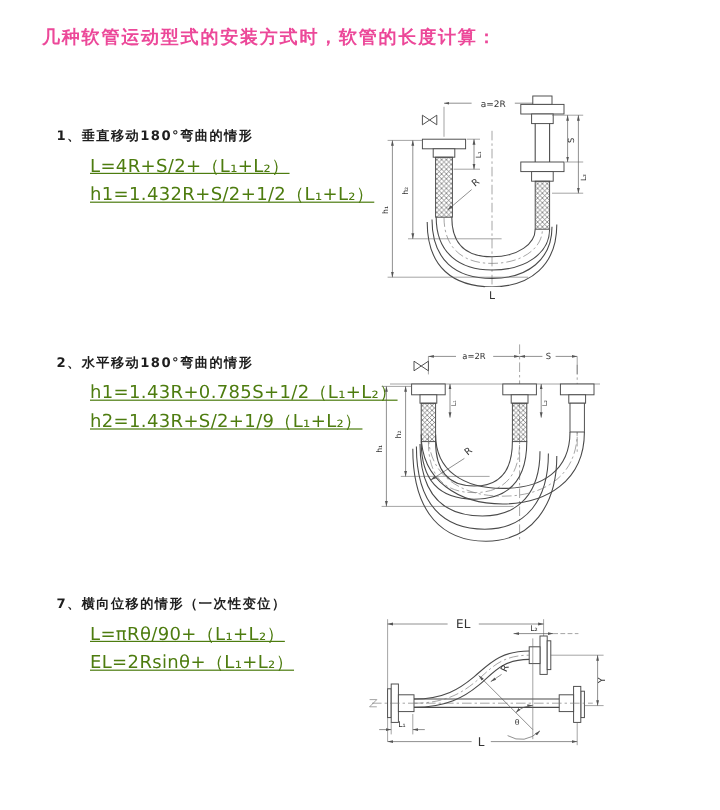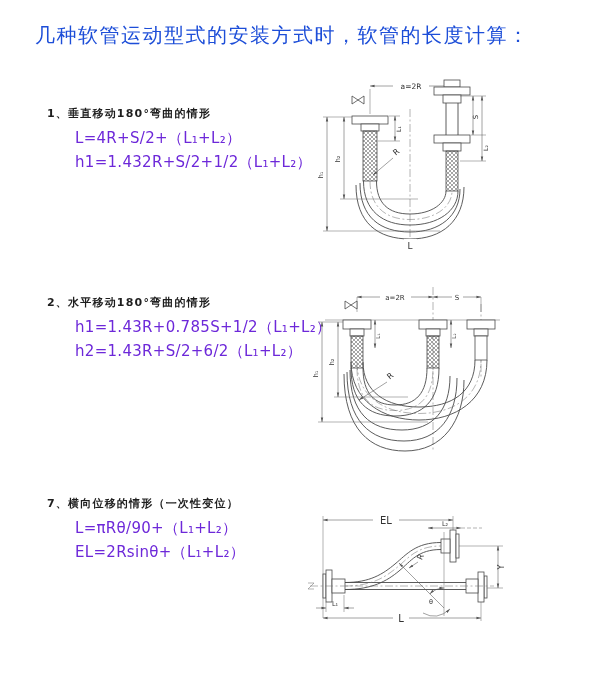--- a/index.html
+++ b/index.html
@@ -1,29 +1,29 @@
 <!DOCTYPE html>
 <html><head>
 <meta charset="utf-8">
 <style>
   html,body{margin:0;padding:0;background:#ffffff;}
   .page{
     position:relative;width:600px;height:675px;background:#ffffff;
     font-family:"DejaVu Sans","Liberation Sans",sans-serif;color:#2b2b2b;overflow:hidden;
   }
   .doc-title{
-    position:absolute;left:35px;top:22px;font-size:20px;font-weight:normal;
-    letter-spacing:1.5px;color:#1d4ed8;
+    position:absolute;left:35px;top:22px;font-size:15px;font-weight:bold;
+    letter-spacing:1.5px;color:#ec4899;
   }
   .section{position:absolute;left:47px;}
   .sec1{top:106px;}
   .sec2{top:295px;}
   .sec3{top:496px;}
   .sec-heading{font-size:11px;font-weight:bold;letter-spacing:1.2px;color:#1e1e1e;margin:0 0 6px 0;}
-  .formula{font-size:15px;line-height:23.5px;padding-left:28px;color:#6d28d9;letter-spacing:0.3px;white-space:nowrap;}
+  .formula{font-size:15px;line-height:23.5px;padding-left:28px;color:#4d7c0f;letter-spacing:0.3px;white-space:nowrap;text-decoration:underline;}
   .diagram{position:absolute;}
   .d1{left:300px;top:73px;}
   .d2{left:300px;top:282px;}
   .d3{left:298px;top:500px;}
   svg{display:block;}
   svg text{fill:#333;font-family:"DejaVu Sans","Liberation Sans",sans-serif;}
   .w{stroke:#4a4a4a;stroke-width:0.9;fill:none;}             
   .p{stroke:#4a4a4a;stroke-width:0.8;fill:#ffffff;}           
   .b{stroke:#4a4a4a;stroke-width:0.8;}                        
   .dim{stroke:#555;stroke-width:0.55;fill:none;}              
@@ -131,21 +131,21 @@
 
     <g>
       <rect class="lblbg" x="104" y="166" width="13" height="12"></rect>
       <text x="110" y="176" font-size="9" text-anchor="middle">L</text>
     </g>
   </svg>
 
   <div class="section sec2">
     <div class="sec-heading">2、水平移动180°弯曲的情形</div>
     <div class="formula">h1=1.43R+0.785S+1/2（L₁+L₂）</div>
-    <div class="formula">h2=1.43R+S/2+6/2（L₁+L₂）</div>
+    <div class="formula">h2=1.43R+S/2+1/9（L₁+L₂）</div>
   </div>
 
   <svg class="diagram d2" width="300" height="175" viewBox="0 0 300 175">
 
     <g>
       <line class="cl" x1="133" y1="5" x2="133" y2="170"></line>
       <line class="cl" x1="181" y1="22" x2="181" y2="95"></line>
     </g>
 
     <g>

